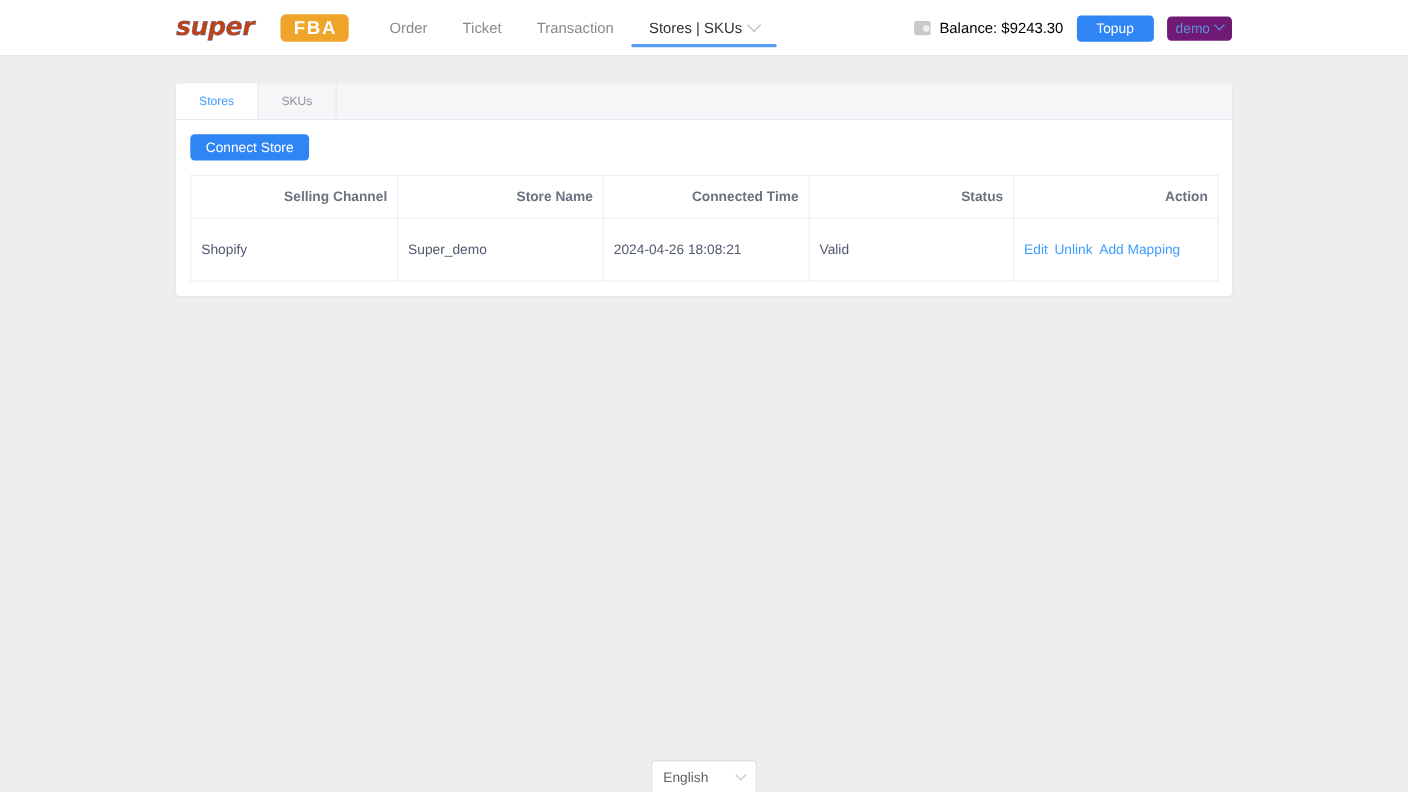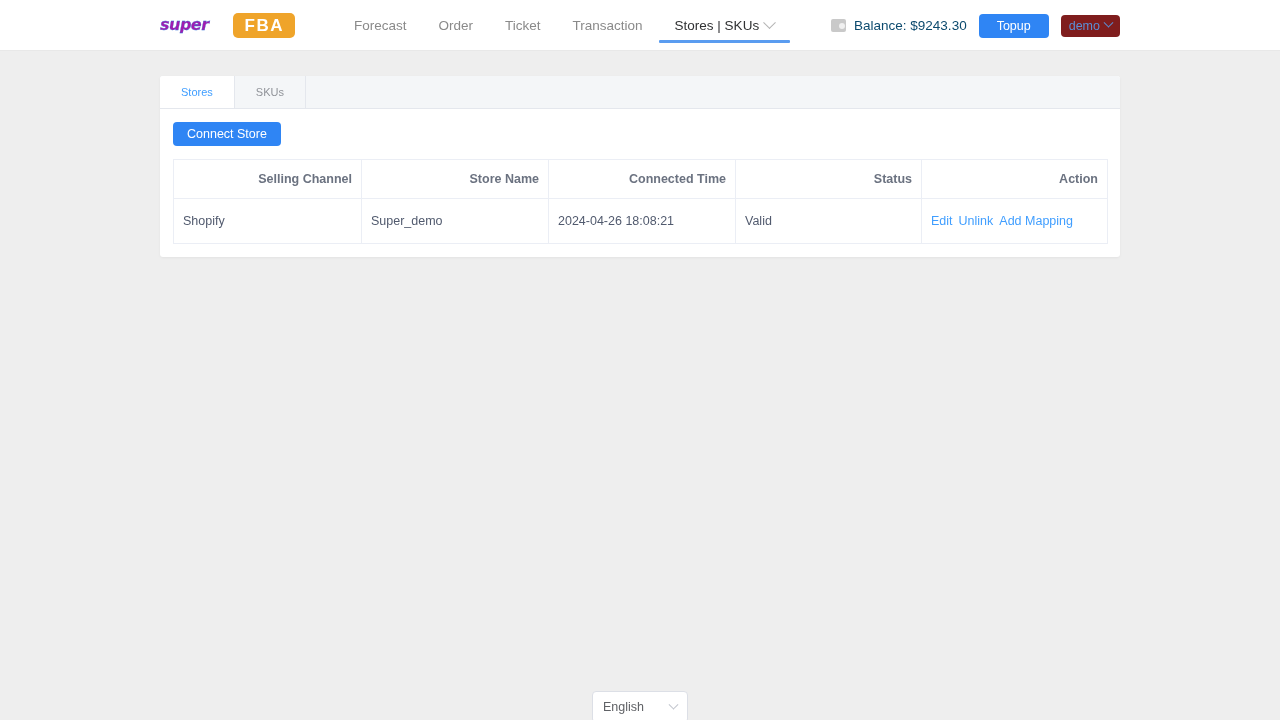--- a/index.html
+++ b/index.html
@@ -22,23 +22,23 @@
   .logo {
     position: absolute; left: 160px; top: 12px;
     height: 26px;
     display: flex; align-items: center; gap: 0;
     cursor: pointer;
   }
   .logo-super {
     font-family: "DejaVu Sans", sans-serif;
     font-style: italic;
     font-weight: bold;
-    font-size: 16px;
+    font-size: 23px;
     letter-spacing: -0.5px;
-    color: #a21caf;
+    color: #c2410c;
     line-height: 26px;
     -webkit-text-stroke: 0.3px #2f6fd8;
   }
   .logo-fba {
     margin-left: 24px;
     background: #efa42a;
     border-radius: 5px;
     color: #ffffff;
     font-weight: bold;
     font-size: 17px;
@@ -92,38 +92,38 @@
   .wallet-icon::after {
     content: "";
     position: absolute;
     right: 1.5px; top: 3.5px;
     width: 6px; height: 6px;
     border-radius: 50%;
     background: #f0f0f0;
   }
   .balance {
     font-size: 13.5px;
-    color: #0c4a6e;
+    color: #000000;
     white-space: nowrap;
     margin-left: -4px;
   }
   .topup-btn {
     background: #2f85f4;
     color: #ffffff;
     font-size: 12.5px;
     border: none;
     border-radius: 4px;
     padding: 0 18px;
     height: 24px;
     line-height: 24px;
     cursor: pointer;
     font-family: "Liberation Sans", sans-serif;
   }
   .user-pill {
-    background: #7f1d1d;
+    background: #701a75;
     color: #5a8fd6;
     font-size: 12.5px;
     border-radius: 4px;
     padding: 0 8px;
     height: 22px;
     display: flex; align-items: center; gap: 5px;
     cursor: pointer;
   }
   .user-pill .chev {
     border-right-color: #5a8fd6;
@@ -199,21 +199,21 @@
     border-bottom: 1px solid #ebeef5;
     background: #ffffff;
   }
   .tbl th:last-child { border-right: none; }
   .tbl td {
     font-size: 12.5px;
     color: #515a6e;
     padding: 13px 9px;
     border-right: 1px solid #ebeef5;
     background: #ffffff;
-    height: 45px;
+    height: 57px;
   }
   .tbl td:last-child { border-right: none; }
   .col-1 { width: 188px; }
   .col-2 { width: 187px; }
   .col-3 { width: 187px; }
   .col-4 { width: 186px; }
   .col-5 { width: 186px; }
 
   .act-links { display: flex; gap: 6px; }
   .act-link {
@@ -251,23 +251,20 @@
 <body>
 
 <div class="header">
 
   <div class="logo">
     <span class="logo-super">super</span>
     <span class="logo-fba">FBA</span>
   </div>
 
   <nav class="nav">
-    <div class="nav-item">
-      <span>Forecast</span>
-    </div>
     <div class="nav-item">
       <span>Order</span>
     </div>
     <div class="nav-item">
       <span>Ticket</span>
     </div>
     <div class="nav-item">
       <span>Transaction</span>
     </div>
     <div class="nav-item active">

